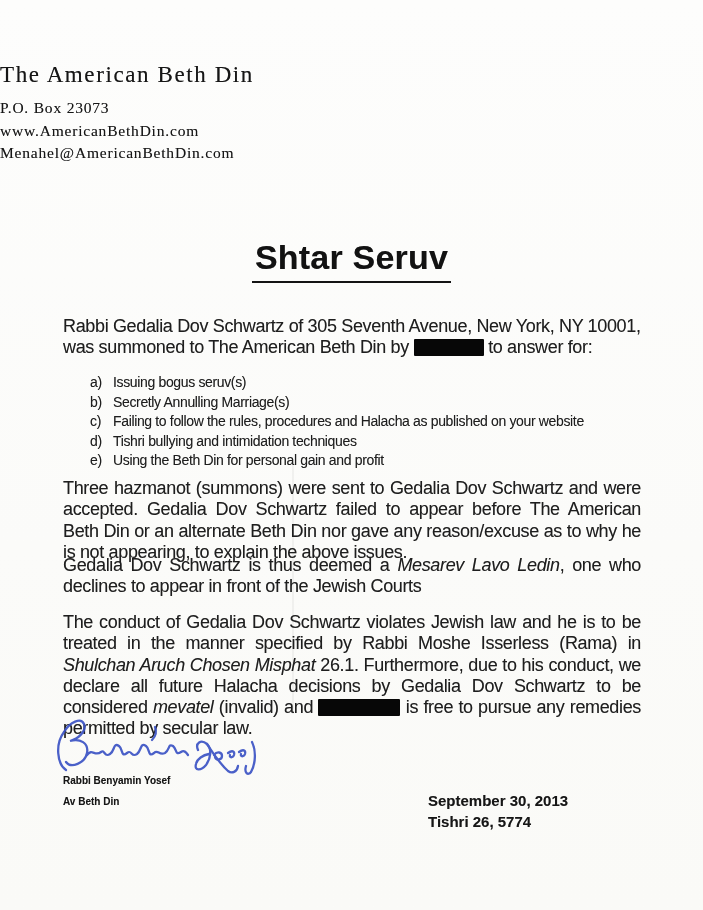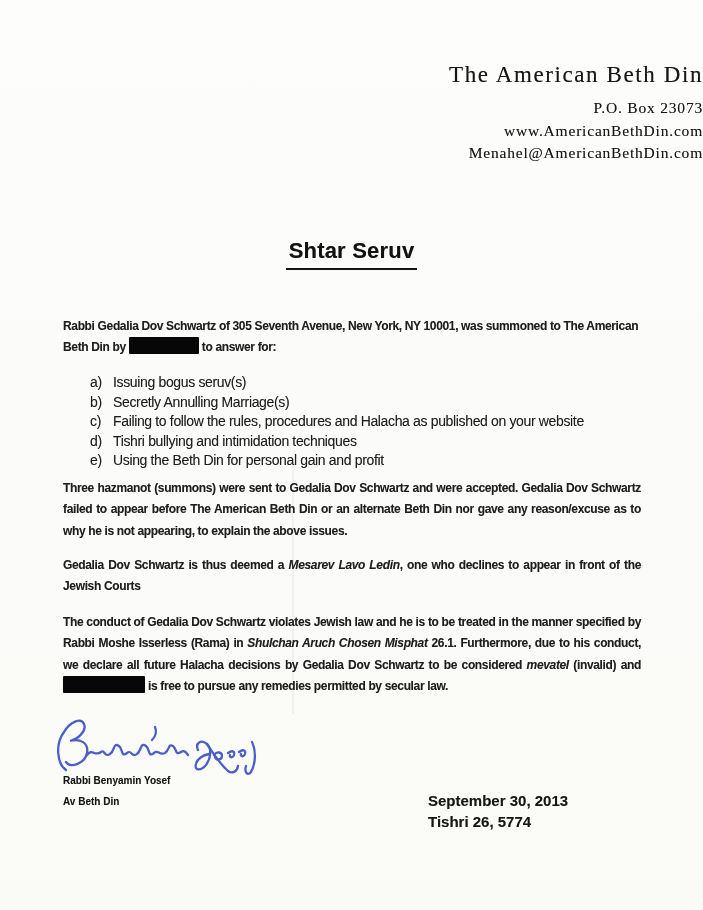--- a/index.html
+++ b/index.html
@@ -6,44 +6,44 @@
   .page{
     position:relative;
     width:703px;height:910px;
     margin:0 auto;
     background:linear-gradient(180deg,#fdfdfc 0%,#fbfbf9 60%,#fafaf7 100%);
     overflow:hidden;
     font-family:"Liberation Sans",sans-serif;
     color:#1f1f1f;
   }
   
-  .letterhead{position:absolute;top:62px;left:0;width:100%;text-align:right;color:#161616;}
+  .letterhead{position:absolute;top:62px;left:0;width:100%;text-align:left;color:#161616;}
   .org-name{
     font-family:"Liberation Serif",serif;
     font-size:23px;letter-spacing:1.6px;font-weight:500;
     text-shadow:0 0 .6px rgba(20,20,20,.45);
   }
   .lh-line{
     font-family:"Liberation Serif",serif;
     font-size:15.5px;letter-spacing:.8px;line-height:22.5px;
     text-shadow:0 0 .5px rgba(20,20,20,.4);
   }
   .lh-spacer{height:9px;}
   
   .doc-title-wrap{position:absolute;top:238px;left:0;width:100%;text-align:center;}
   .doc-title{
-    display:inline-block;font-size:22px;font-weight:bold;color:#121212;
+    display:inline-block;font-size:34px;font-weight:bold;color:#121212;
     padding:0 3px 4px 3px;border-bottom:2.6px solid #141414;
     letter-spacing:.2px;text-shadow:0 0 .6px rgba(10,10,10,.4);
   }
   
   .bodytext{
     position:absolute;left:63px;width:578px;
-    font-size:12px;line-height:21.3px;letter-spacing:-.35px;
-    color:#1e1e1e;text-shadow:0 0 .5px rgba(25,25,25,.35);font-weight:bold;
+    font-size:18px;line-height:21.3px;letter-spacing:-.35px;
+    color:#1e1e1e;text-shadow:0 0 .5px rgba(25,25,25,.35);
   }
   .p-intro{top:316px;text-align:left;}
   .p-just{text-align:justify;}
   .p-hazmanot{top:478px;}
   .p-mesarev{top:555px;}
   .p-conduct{top:612px;}
   .it{font-style:italic;}
   .redact{
     display:inline-block;height:17px;background:#070707;
     vertical-align:-3px;border-radius:1px;

